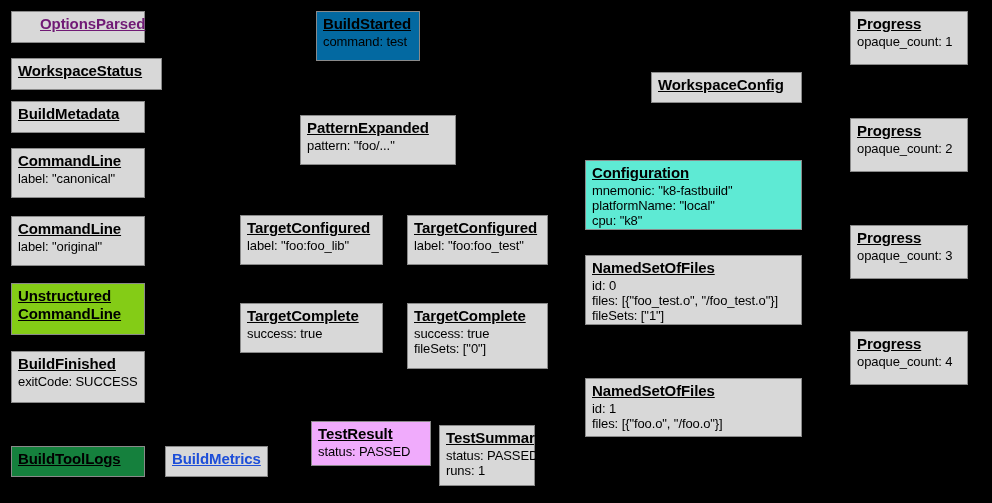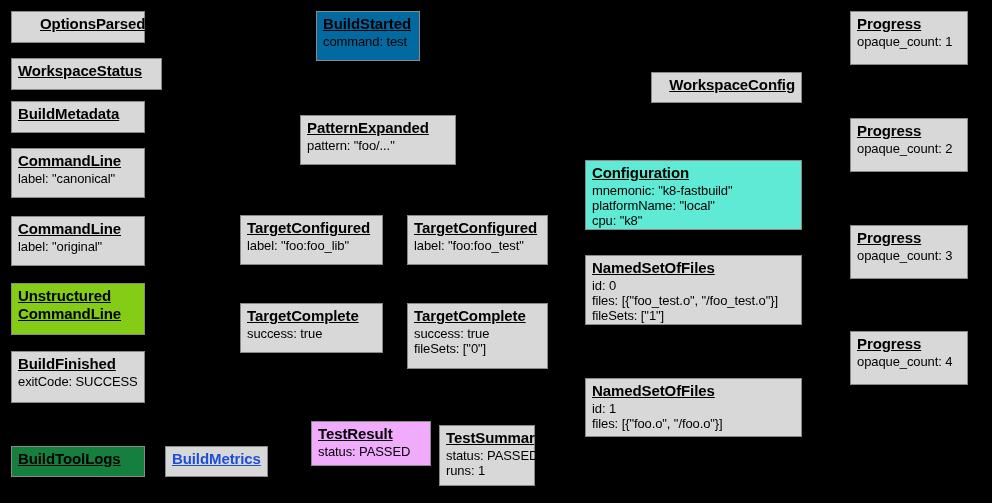--- a/index.html
+++ b/index.html
@@ -40,21 +40,21 @@
     font-weight: normal;
     text-decoration: none;
     white-space: pre;
     letter-spacing: -0.1px;
   }
 </style>
 </head>
 <body>
 
 <div id="canvas" style="width: 992px; height: 503px; background: rgb(0, 0, 0);">
-    <div class="node" style="left: 11px; top: 11px; width: 134px; height: 32px; background: rgb(216, 216, 216); border-color: rgb(138, 138, 138); color: #000000; padding-left: 28px;">
+    <div class="node" style="left: 11px; top: 11px; width: 134px; height: 32px; background: rgb(216, 216, 216); border-color: rgb(138, 138, 138); color: #701a75; padding-left: 28px;">
       <span class="node-title">OptionsParsed</span>
     </div>
     <div class="node" style="left: 11px; top: 58px; width: 151px; height: 32px; background: rgb(216, 216, 216); border-color: rgb(138, 138, 138); color: rgb(0, 0, 0);">
       <span class="node-title">WorkspaceStatus</span>
     </div>
     <div class="node" style="left: 11px; top: 101px; width: 134px; height: 32px; background: rgb(216, 216, 216); border-color: rgb(138, 138, 138); color: rgb(0, 0, 0);">
       <span class="node-title">BuildMetadata</span>
     </div>
     <div class="node" style="left: 11px; top: 148px; width: 134px; height: 50px; background: rgb(216, 216, 216); border-color: rgb(138, 138, 138); color: rgb(0, 0, 0);">
       <span class="node-title">CommandLine</span>
@@ -105,21 +105,21 @@
     </div>
     <div class="node" style="left: 311px; top: 421px; width: 120px; height: 45px; background: #f0abfc; border-color: rgb(138, 138, 138); color: rgb(0, 0, 0);">
       <span class="node-title">TestResult</span>
       <span class="node-field">status: PASSED</span>
     </div>
     <div class="node" style="left: 439px; top: 425px; width: 96px; height: 61px; background: rgb(216, 216, 216); border-color: rgb(138, 138, 138); color: rgb(0, 0, 0);">
       <span class="node-title">TestSummary</span>
       <span class="node-field">status: PASSED</span>
       <span class="node-field">runs: 1</span>
     </div>
-    <div class="node" style="left: 651px; top: 72px; width: 151px; height: 31px; background: rgb(216, 216, 216); border-color: rgb(138, 138, 138); color: rgb(0, 0, 0); text-align: right;">
+    <div class="node" style="left: 651px; top: 72px; width: 151px; height: 31px; background: rgb(216, 216, 216); border-color: rgb(138, 138, 138); color: rgb(0, 0, 0);">
       <span class="node-title">WorkspaceConfig</span>
     </div>
     <div class="node" style="left: 585px; top: 160px; width: 217px; height: 70px; background: #5eead4; border-color: rgb(138, 138, 138); color: rgb(0, 0, 0);">
       <span class="node-title">Configuration</span>
       <span class="node-field">mnemonic: "k8-fastbuild"</span>
       <span class="node-field">platformName: "local"</span>
       <span class="node-field">cpu: "k8"</span>
     </div>
     <div class="node" style="left: 585px; top: 255px; width: 217px; height: 70px; background: rgb(216, 216, 216); border-color: rgb(138, 138, 138); color: rgb(0, 0, 0);">
       <span class="node-title">NamedSetOfFiles</span>

